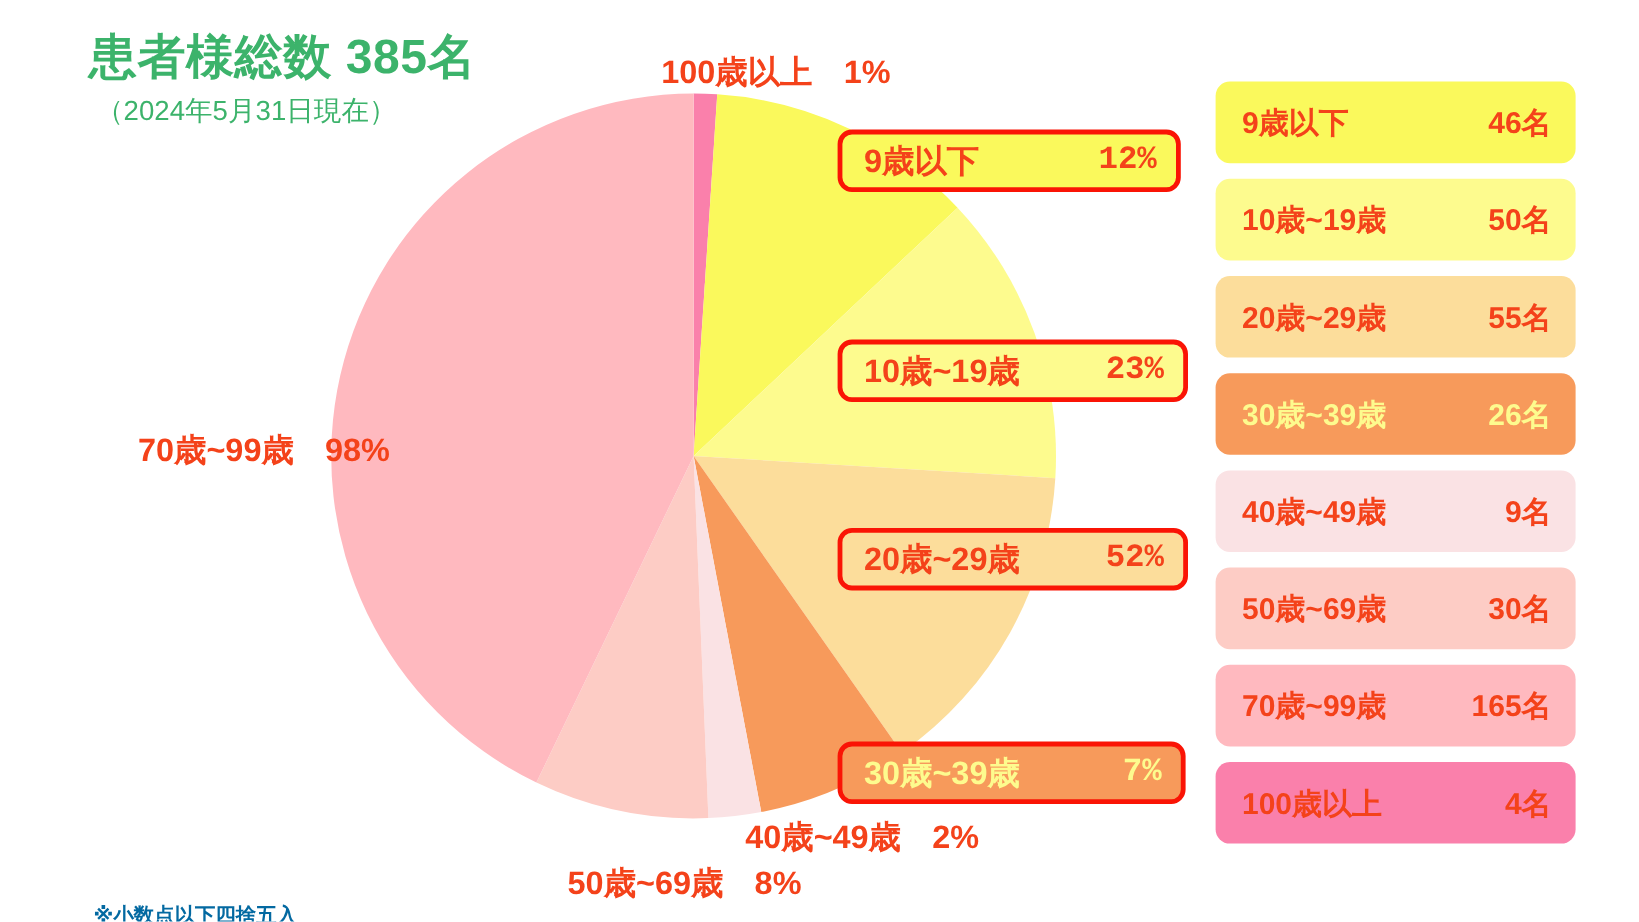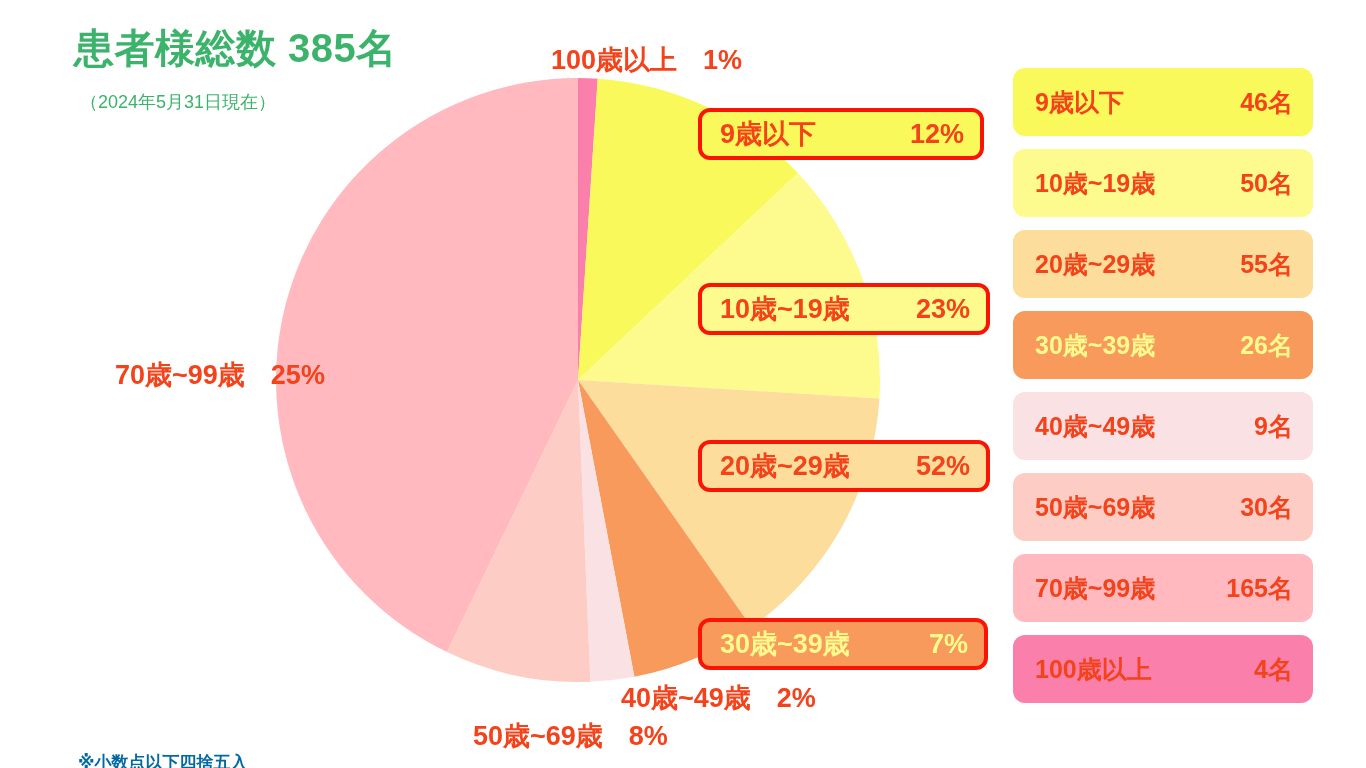--- a/index.html
+++ b/index.html
@@ -31,24 +31,24 @@
   }
   .chart-title {
     font-size: 40px;
     font-weight: bold;
     color: #3cb36b;
     letter-spacing: 0.5px;
     line-height: 1.1;
     white-space: nowrap;
   }
   .chart-subtitle {
-    font-size: 18px;
+    font-size: 23px;
     font-weight: normal;
     color: #3cb36b;
-    margin-top: 20px;
+    margin-top: 7px;
     margin-left: 6px;
     white-space: nowrap;
   }
 
   
   .footnote {
     position: absolute;
     left: 78px;
     top: 703px;
     font-size: 17px;
@@ -75,21 +75,21 @@
     border-radius: 12px;
     display: flex;
     align-items: center;
     padding: 0 16px 0 18px;
     height: 52px;
     font-size: 27px;
     font-weight: bold;
     white-space: nowrap;
   }
   .callout .c-label { flex: 0 0 auto; }
-  .callout .c-value { margin-left: auto; }
+  .callout .c-value { margin-left: auto; font-family: Liberation Mono, monospace; }
 
   
   .plain-label {
     position: absolute;
     font-size: 27px;
     font-weight: bold;
     color: #f4421a;
     white-space: nowrap;
     display: flex;
     align-items: center;
@@ -142,21 +142,21 @@
       </svg>
   </div>
 
   <div class="plain-label" id="pl-0" style="left: 551px; top: 42px; color: rgb(244, 66, 26);">
     <span class="p-label">100歳以上</span>
     <span class="p-value">1%</span>
   </div>
 
   <div class="plain-label" id="pl-1" style="left: 115px; top: 357px; color: rgb(244, 66, 26);">
     <span class="p-label">70歳~99歳</span>
-    <span class="p-value">25%</span>
+    <span class="p-value">98%</span>
   </div>
 
   <div class="plain-label" id="pl-2" style="left: 621px; top: 680px; color: rgb(244, 66, 26);">
     <span class="p-label">40歳~49歳</span>
     <span class="p-value">2%</span>
   </div>
 
   <div class="plain-label" id="pl-3" style="left: 473px; top: 718px; color: rgb(244, 66, 26);">
     <span class="p-label">50歳~69歳</span>
     <span class="p-value">8%</span>

